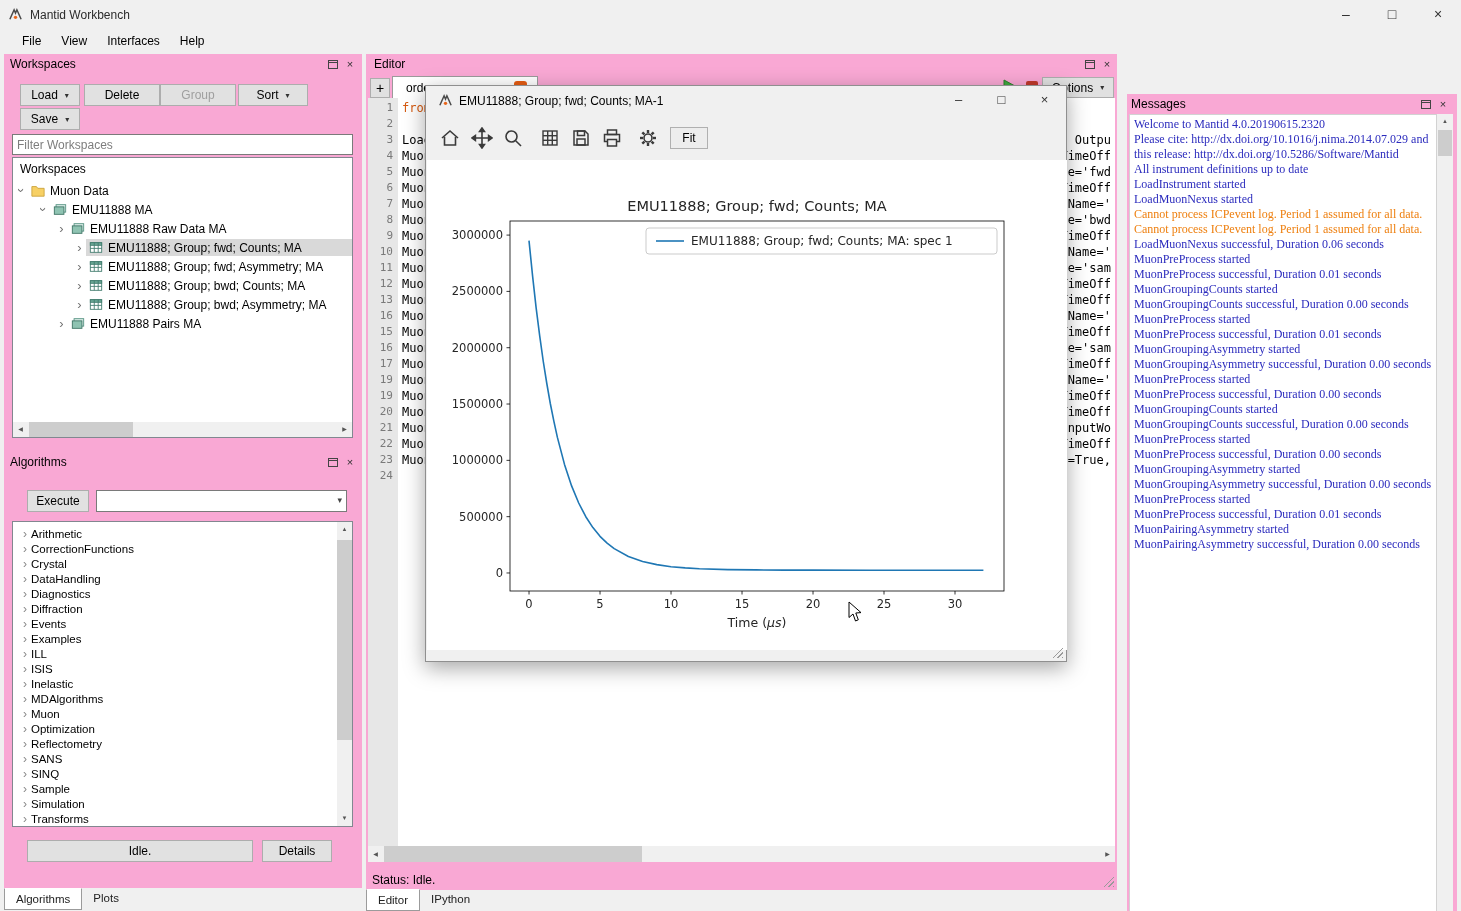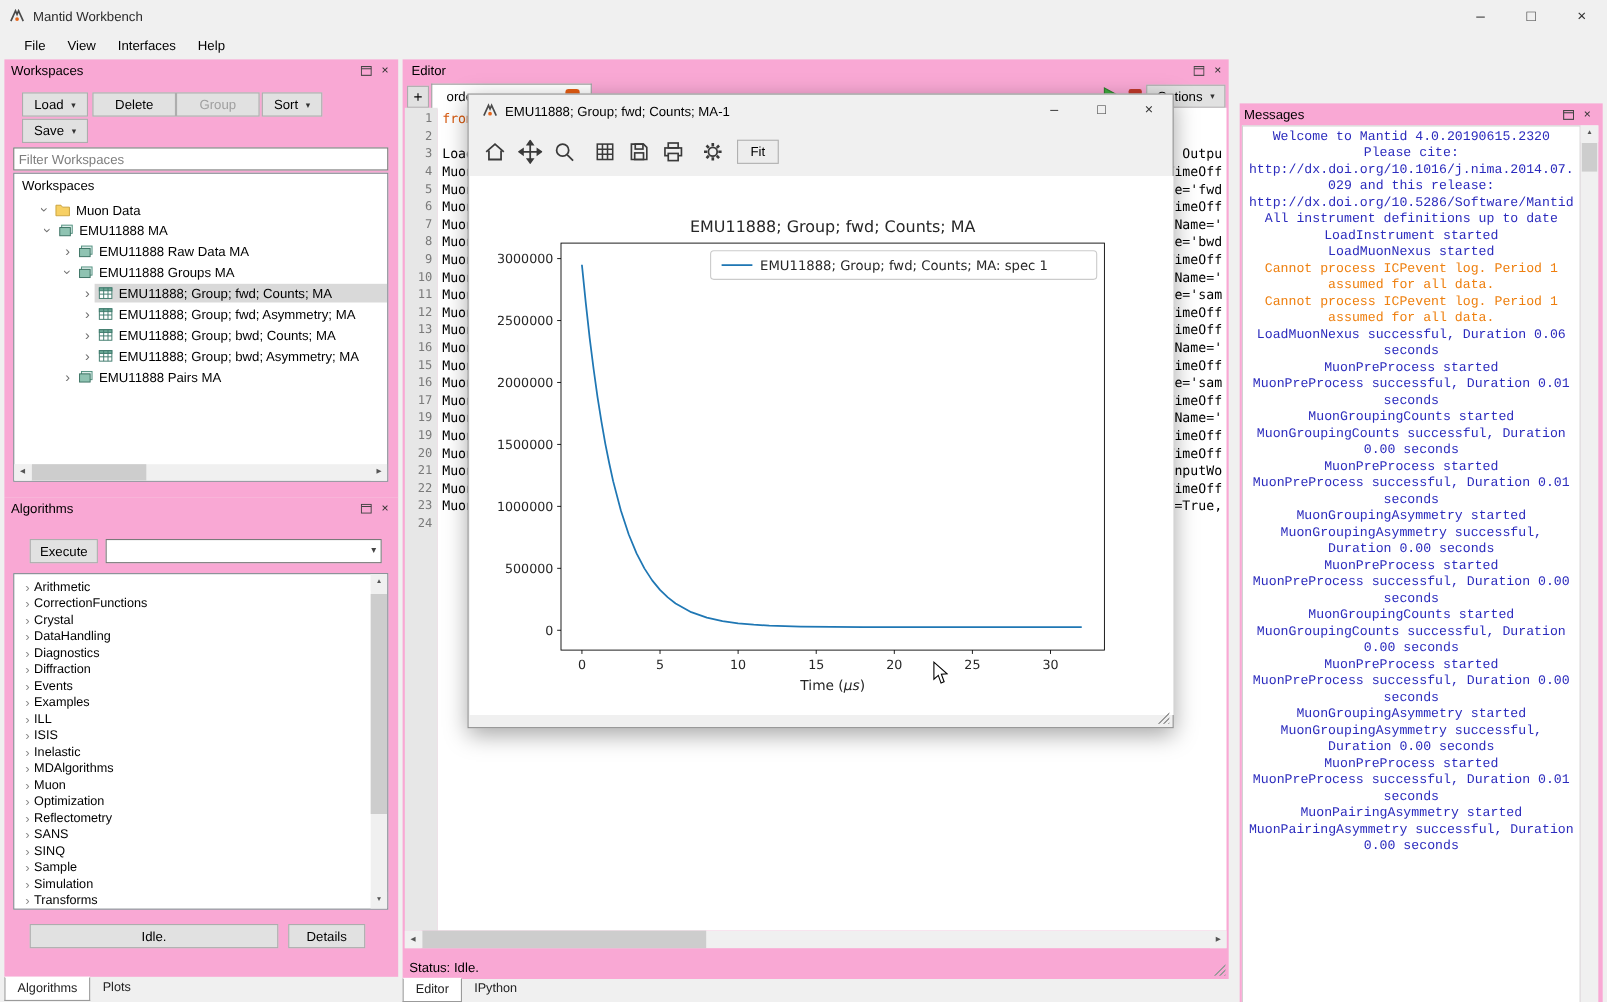--- a/index.html
+++ b/index.html
@@ -28,21 +28,21 @@
   .grip { position:absolute; right:3px; bottom:3px; width:12px; height:12px;
           background:linear-gradient(135deg,transparent 0 55%,#9a9a9a 55% 62%,transparent 62% 74%,#9a9a9a 74% 81%,transparent 81% 93%,#9a9a9a 93%); }
   .sb-btn { position:absolute; width:15px; height:15px; text-align:center; line-height:15px; font-size:6px; color:#555; background:#f0f0f0; }
   .sb-thumb { position:absolute; background:#cdcdcd; }
 
   
   #ws-panel { left:4px; top:54px; width:358px; height:398px; }
   #btn-load { left:16px; top:30px; width:60px; }
   #btn-delete { left:80px; top:30px; width:76px; }
   #btn-group { left:156px; top:30px; width:76px; }
-  #btn-sort { left:234px; top:30px; width:55px; }
+  #btn-sort { left:234px; top:30px; width:70px; }
   #btn-save { left:16px; top:54px; width:60px; }
   .filter { position:absolute; left:8px; top:80px; width:341px; height:21px; border:1px solid #7a7a7a;
             font-family:"Liberation Sans",sans-serif; font-size:12px; padding:0 4px; background:#fff; }
   .filter::placeholder { color:#7d7d7d; }
   .ws-tree { position:absolute; left:8px; top:103px; width:341px; height:281px; background:#fff; border:1px solid #828790; overflow:hidden; }
   .tree-root { position:absolute; left:7px; top:4px; font-size:12px; }
   #ws-tree-items { position:absolute; left:0; top:23px; right:0; }
   .tree-row { display:flex; align-items:center; height:19px; white-space:nowrap; }
   .tree-arrow { display:inline-block; width:13px; font-size:13px; color:#727272; line-height:13px; text-align:center; flex:0 0 13px; }
   .tree-arrow.open { transform:rotate(90deg); }
@@ -101,21 +101,21 @@
   #editor-hscroll { position:absolute; left:2px; right:2px; top:792px; height:16px; background:#f0f0f0; }
   #editor-hscroll .left { left:0; top:0; height:16px; line-height:16px; }
   #editor-hscroll .right { right:0; top:0; height:16px; line-height:16px; }
   #editor-hscroll .sb-thumb { left:16px; top:0; width:258px; height:16px; }
   #editor-status { position:absolute; left:6px; top:819px; font-size:12px; }
 
   
   #msg-panel { left:1127px; top:54px; width:330px; height:836px;margin-top:40px; }
   .msg-content { position:absolute; left:2px; top:20px; width:308px; height:814px; background:#fff;
                  border:1px solid #d2d2d2; padding:2px 4px; overflow:hidden; }
-  .msg { font-family:Liberation Mono, monospace; font-size:12px; line-height:15px; overflow-wrap:break-word;text-align:center; }
+  .msg { font-family:Liberation Serif, serif; font-size:12px; line-height:15px; overflow-wrap:break-word; }
   .msg.notice { color:#2b2bbd; }
   .msg.warning { color:#ee7f0e; }
   .msg-scroll { position:absolute; left:310px; top:20px; width:16px; height:814px; background:#f0f0f0; }
   .msg-scroll .up { top:0; left:0; width:16px; }
   .msg-scroll .down { bottom:0; left:0; width:16px; }
   .msg-scroll .sb-thumb { left:1px; top:16px; width:14px; height:26px; }
 
   
   #plot-window { position:absolute; left:425px; top:85px; width:642px; height:577px; background:#f0f0f0;
                  border:1px solid #8f8f8f; box-shadow:0 6px 20px rgba(0,0,0,.35); z-index:10; }
@@ -189,21 +189,21 @@
         <span class="caret">▾</span>
       </div>
     <div class="btn" id="btn-save">
         <span>Save</span>
         <span class="caret">▾</span>
       </div>
     <input class="filter" placeholder="Filter Workspaces" style="">
     <div class="ws-tree">
       <div class="tree-root">Workspaces</div>
       <div id="ws-tree-items">
-          <div class="tree-row" style="padding-left: 21px; align-items: center;">
+          <div class="tree-row" style="padding-left: 2px; align-items: center;">
             <span class="tree-arrow open">›</span>
             <span class="row-core">
               <span class="tree-icon">
                 <svg width="14" height="13" viewBox="0 0 16 14">
                   <path d="M1 2.5h5.2l1.6 2H15v9H1z" fill="#f7d064" stroke="#caa23c"></path>
                 </svg>
               </span>
               <span class="tree-label">Muon Data</span>
             </span>
           </div>
@@ -222,32 +222,20 @@
           <div class="tree-row" style="padding-left: 42px;">
             <span class="tree-arrow">›</span>
             <span class="row-core">
               <span class="tree-icon">
                 <svg width="14" height="13" viewBox="0 0 16 14">
                   <rect x="3.5" y="1.5" width="11" height="8.5" fill="#dceee9" stroke="#52907f"></rect>
                   <rect x="1.5" y="4" width="11" height="8.5" fill="#8fc3b2" stroke="#3c7263"></rect>
                 </svg>
               </span>
               <span class="tree-label">EMU11888 Raw Data MA</span>
-            </span>
-          </div>
-          <div class="tree-row" style="padding-left: 42px;">
-            <span class="tree-arrow open">›</span>
-            <span class="row-core">
-              <span class="tree-icon">
-                <svg width="14" height="13" viewBox="0 0 16 14">
-                  <rect x="3.5" y="1.5" width="11" height="8.5" fill="#dceee9" stroke="#52907f"></rect>
-                  <rect x="1.5" y="4" width="11" height="8.5" fill="#8fc3b2" stroke="#3c7263"></rect>
-                </svg>
-              </span>
-              <span class="tree-label">EMU11888 Groups MA</span>
             </span>
           </div>
           <div class="tree-row selected" style="padding-left: 60px;">
             <span class="tree-arrow">›</span>
             <span class="row-core">
               <span class="tree-icon">
                 <svg width="14" height="13" viewBox="0 0 16 14">
                   <rect x="1.5" y="1.5" width="13" height="11" fill="#ffffff" stroke="#417c6e"></rect>
                   <rect x="1.5" y="1.5" width="13" height="3" fill="#6aa795" stroke="#417c6e"></rect>
                   <line x1="6" y1="1.5" x2="6" y2="12.5" stroke="#417c6e"></line>

